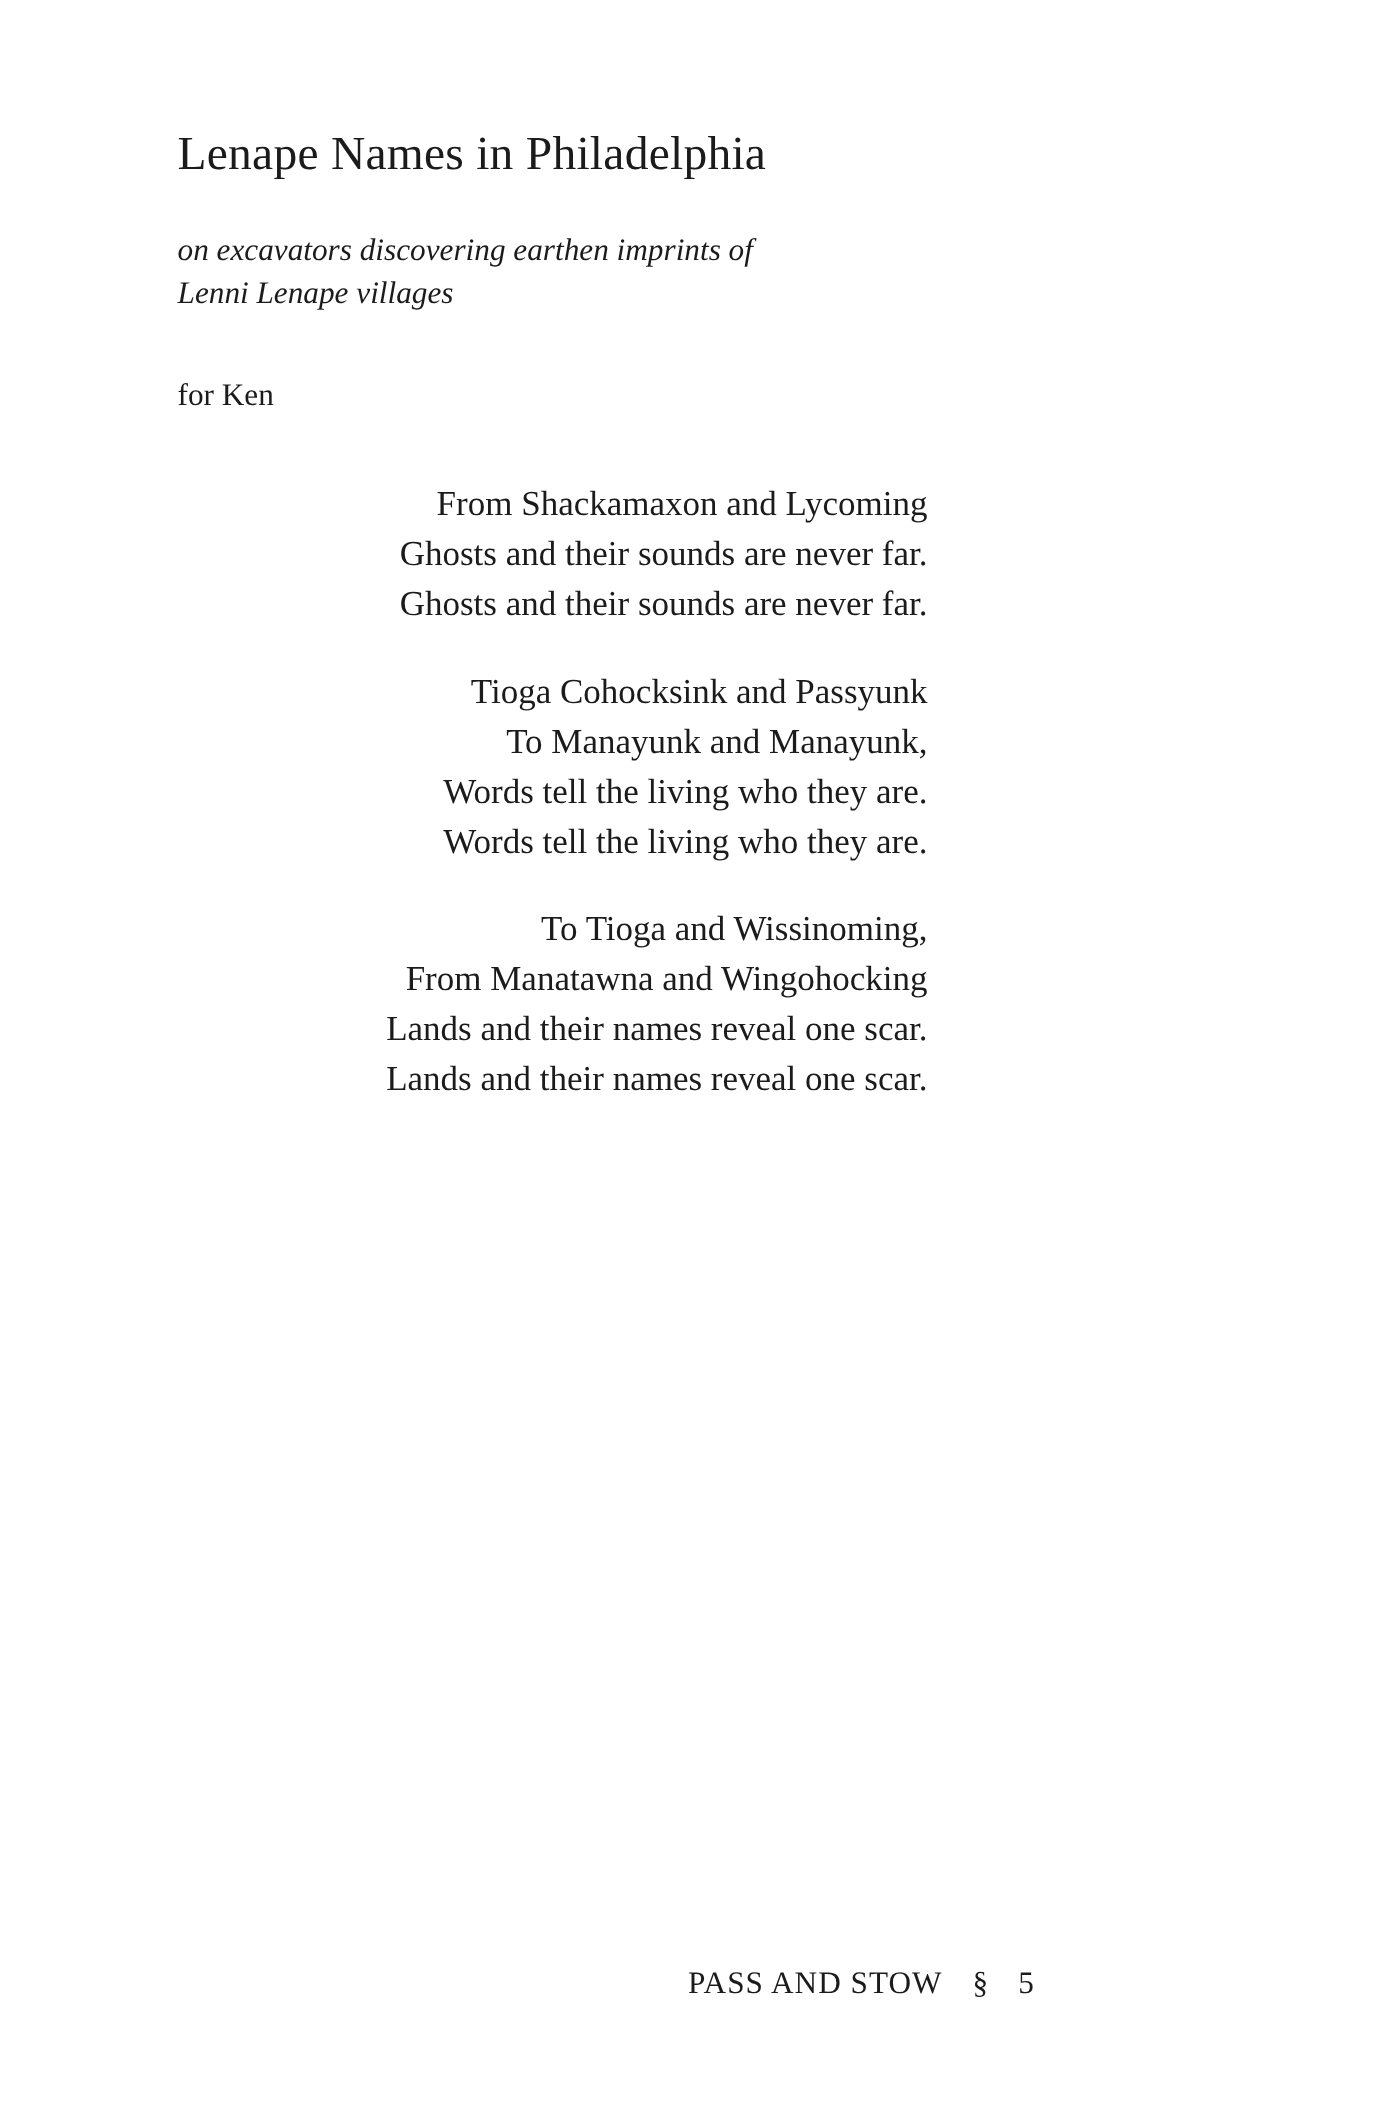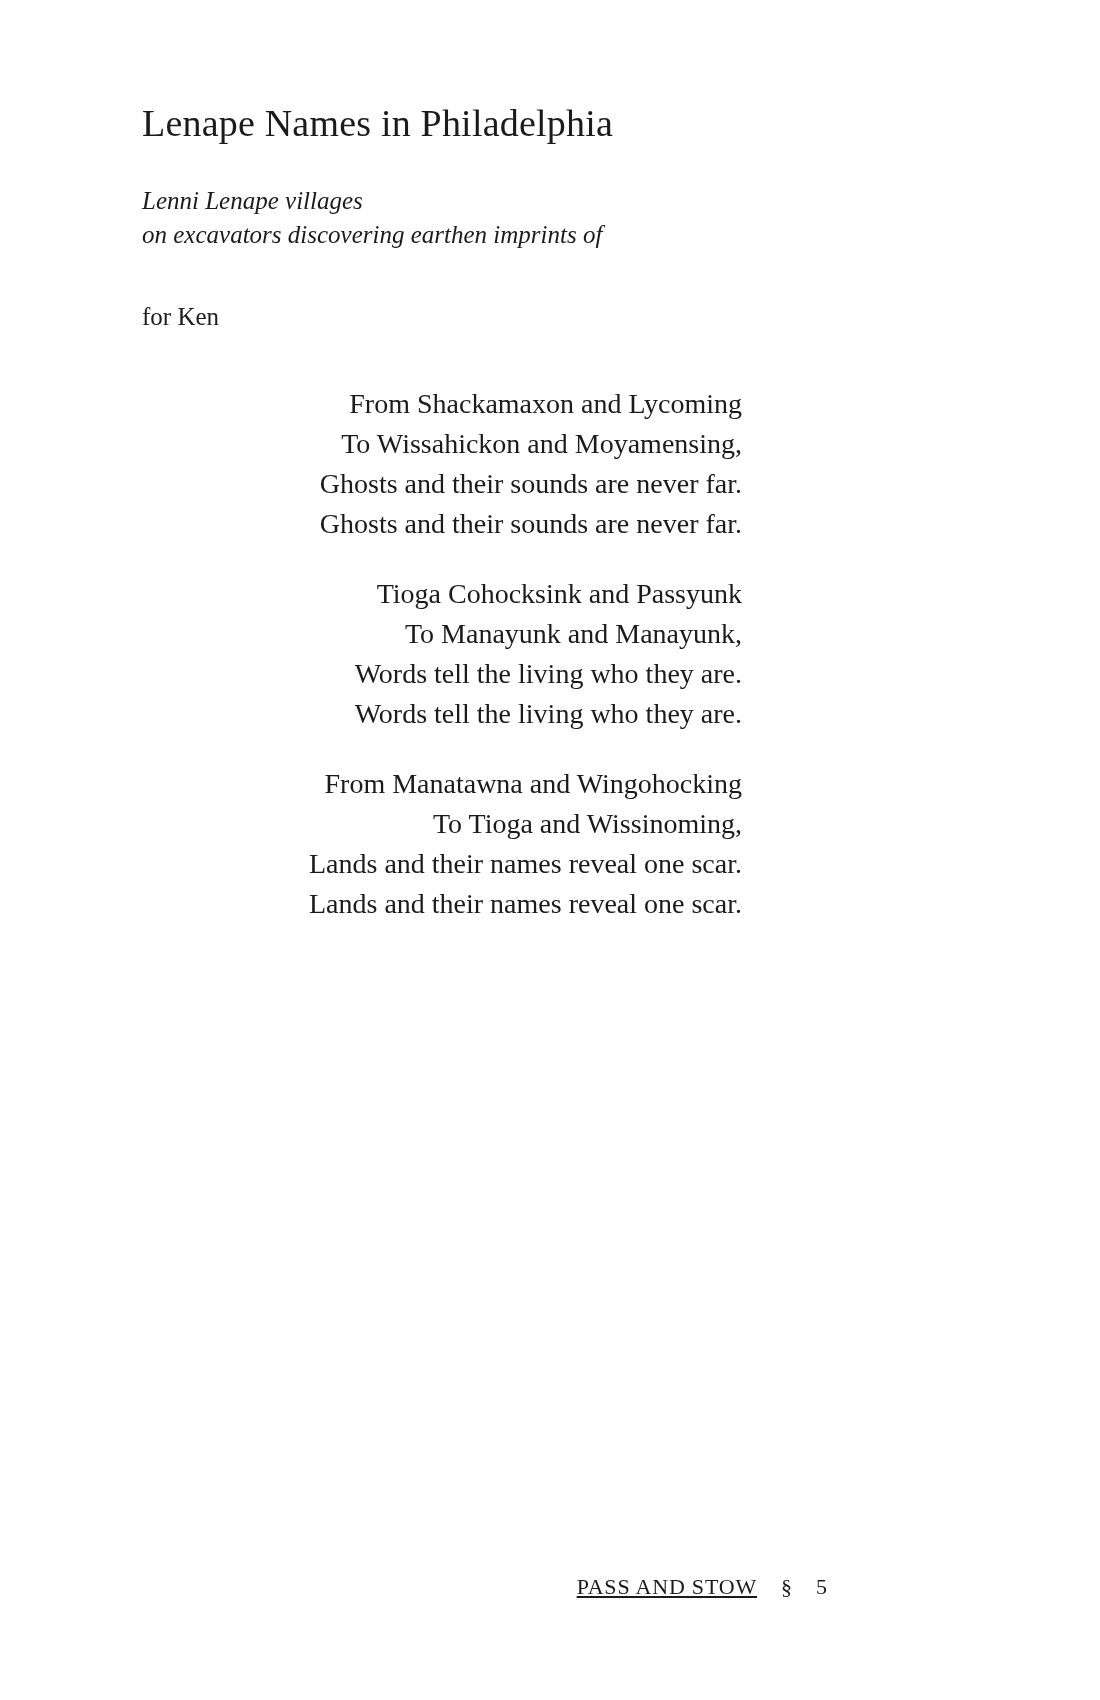--- a/index.html
+++ b/index.html
@@ -46,24 +46,23 @@
     margin: 0 0 30px 0;
     text-align: right;
   }
   .poem-line {
     white-space: nowrap;
   }
   .footer {
     position: absolute;
     top: 1574px;
     right: 97px;
-    font-size: 22px;
+    font-size: 25px;
     line-height: 26px;
     white-space: nowrap;
-    text-decoration: underline;
   }
   .running-head {
     letter-spacing: 0.8px;
   }
   .section-mark {
     display: inline-block;
     margin-left: 24px;
   }
   .page-number {
     display: inline-block;
@@ -73,45 +72,44 @@
 </head>
 <body>
 
 <div class="page">
 
   <div class="content">
 
     <h1 class="poem-title">Lenape Names in Philadelphia</h1>
 
     <div class="epigraph">
+      <div class="poem-line">on excavators discovering earthen imprints of</div>
       <div class="poem-line">Lenni Lenape villages</div>
-      <div class="poem-line">on excavators discovering earthen imprints of</div>
     </div>
 
     <div class="dedication">for Ken</div>
 
     <div class="poem-body">
 
       <div class="stanza">
         <div class="poem-line">From Shackamaxon and Lycoming</div>
-        <div class="poem-line">To Wissahickon and Moyamensing,</div>
         <div class="poem-line">Ghosts and their sounds are never far.</div>
         <div class="poem-line">Ghosts and their sounds are never far.</div>
       </div>
 
       <div class="stanza">
         <div class="poem-line">Tioga Cohocksink and Passyunk</div>
         <div class="poem-line">To Manayunk and Manayunk,</div>
         <div class="poem-line">Words tell the living who they are.</div>
         <div class="poem-line">Words tell the living who they are.</div>
       </div>
 
       <div class="stanza">
+        <div class="poem-line">To Tioga and Wissinoming,</div>
         <div class="poem-line">From Manatawna and Wingohocking</div>
-        <div class="poem-line">To Tioga and Wissinoming,</div>
         <div class="poem-line">Lands and their names reveal one scar.</div>
         <div class="poem-line">Lands and their names reveal one scar.</div>
       </div>
 
     </div>
   </div>
 
   <div class="footer">
     <span class="running-head">PASS AND STOW</span><span class="section-mark">§</span><span class="page-number">5</span>
   </div>

